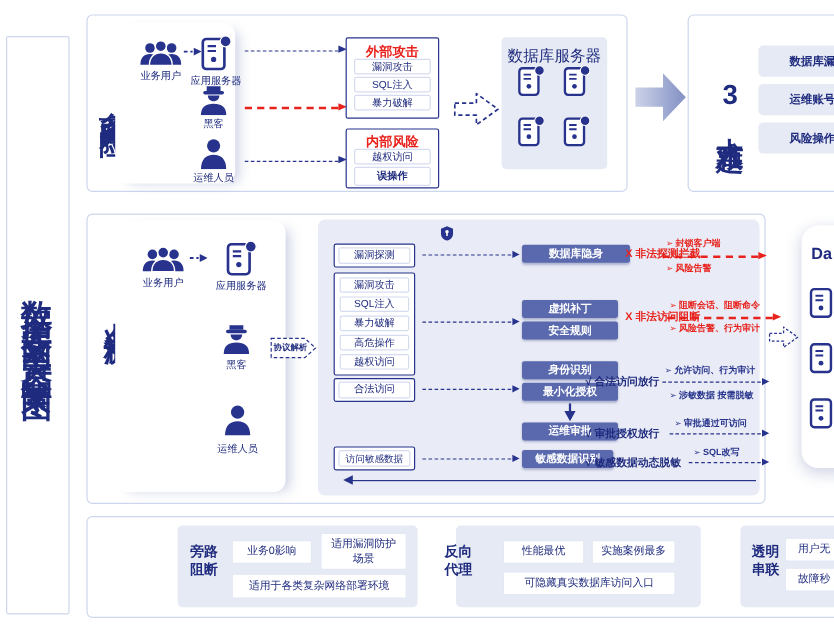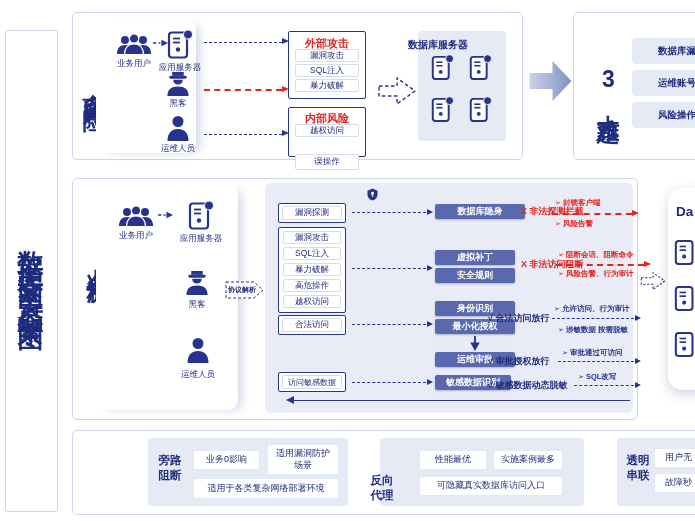--- a/index.html
+++ b/index.html
@@ -107,28 +107,28 @@
     <div class="red-title" style="margin-top:4px;">外部攻击</div>
   </div>
   <div class="chip" style="left:295px;top:49px;width:64px;height:13px;">漏洞攻击</div>
   <div class="chip" style="left:295px;top:64px;width:64px;height:13px;">SQL注入</div>
   <div class="chip" style="left:295px;top:79px;width:64px;height:13px;">暴力破解</div>
 
   <div class="navy-outline" style="left:288px;top:107px;width:78px;height:50px;">
     <div class="red-title" style="margin-top:3px;">内部风险</div>
   </div>
   <div class="chip" style="left:295px;top:124px;width:64px;height:13px;">越权访问</div>
-  <div class="chip" style="left:295px;top:154px;width:64px;height:16px;">误操作</div>
+  <div class="chip" style="left:295px;top:139px;width:64px;height:16px;font-weight:bold;">误操作</div>
 
   <svg class="abs" style="left:377px;top:75px;" width="40" height="32" viewBox="0 0 40 32">
     <path d="M2,11 H20 V3 L38,16 L20,29 V21 H2 Z" fill="#fff" stroke="#27338c" stroke-width="1.4" stroke-dasharray="3.5 2.5" stroke-linejoin="round"></path>
   </svg>
 
   <div class="light-card" style="left:418px;top:31px;width:88px;height:110px;"></div>
-  <div class="abs" style="left:394px;top:38px;width:88px;text-align:center;font-size:10px;font-weight:bold;color:#1f2b7e;">数据库服务器</div>
+  <div class="abs" style="left:418px;top:38px;width:88px;text-align:center;font-size:13px;font-weight:normal;color:#1f2b7e;">数据库服务器</div>
   <svg class="abs" style="left:431px;top:54px;" width="23" height="27" viewBox="0 0 26 30">
     <rect x="2" y="3" width="18" height="25" rx="3" fill="#fff" stroke="#27338c" stroke-width="2.2"></rect>
     <line x1="6" y1="9" x2="13" y2="9" stroke="#27338c" stroke-width="1.8"></line>
       <line x1="6" y1="13" x2="13" y2="13" stroke="#27338c" stroke-width="1.8"></line>
     <circle cx="11" cy="20" r="2.2" fill="#27338c"></circle>
       <circle cx="21" cy="5" r="4.5" fill="#27338c" stroke="#fff" stroke-width="1"></circle>
     </svg>
   <svg class="abs" style="left:469px;top:54px;" width="23" height="27" viewBox="0 0 26 30">
     <rect x="2" y="3" width="18" height="25" rx="3" fill="#fff" stroke="#27338c" stroke-width="2.2"></rect>
     <line x1="6" y1="9" x2="13" y2="9" stroke="#27338c" stroke-width="1.8"></line>
@@ -318,21 +318,21 @@
 
   <div class="sec" style="left:72px;top:430px;width:650px;height:85px;"></div>
 
   <div class="light-card" style="left:148px;top:438px;width:200px;height:68px;"></div>
   <div class="grp-name" style="left:156px;top:453px;width:28px;">旁路阻断</div>
   <div class="white-chip" style="left:193px;top:450px;width:67px;height:20px;">业务0影响</div>
   <div class="white-chip" style="left:193px;top:478px;width:146px;height:21px;">适用于各类复杂网络部署环境</div>
   <div class="white-chip" style="left:267px;top:444px;width:72px;height:31px;padding:0 4px;white-space:normal;">适用漏洞防护场景</div>
 
   <div class="light-card" style="left:380px;top:438px;width:204px;height:68px;"></div>
-  <div class="grp-name" style="left:368px;top:453px;width:28px;margin-top:20px;">反向代理</div>
+  <div class="grp-name" style="left:368px;top:453px;width:28px;">反向代理</div>
   <div class="white-chip" style="left:419px;top:450px;width:68px;height:20px;">性能最优</div>
   <div class="white-chip" style="left:493px;top:450px;width:70px;height:20px;">实施案例最多</div>
   <div class="white-chip" style="left:419px;top:476px;width:144px;height:20px;">可隐藏真实数据库访问入口</div>
 
   <div class="light-card" style="left:617px;top:438px;width:130px;height:68px;"></div>
   <div class="grp-name" style="left:624px;top:453px;width:28px;">透明串联</div>
   <div class="white-chip" style="left:654px;top:448px;width:88px;height:20px;justify-content:flex-start;padding-left:10px;">用户无</div>
   <div class="white-chip" style="left:654px;top:473px;width:88px;height:20px;justify-content:flex-start;padding-left:10px;">故障秒</div>
 
 </div>

